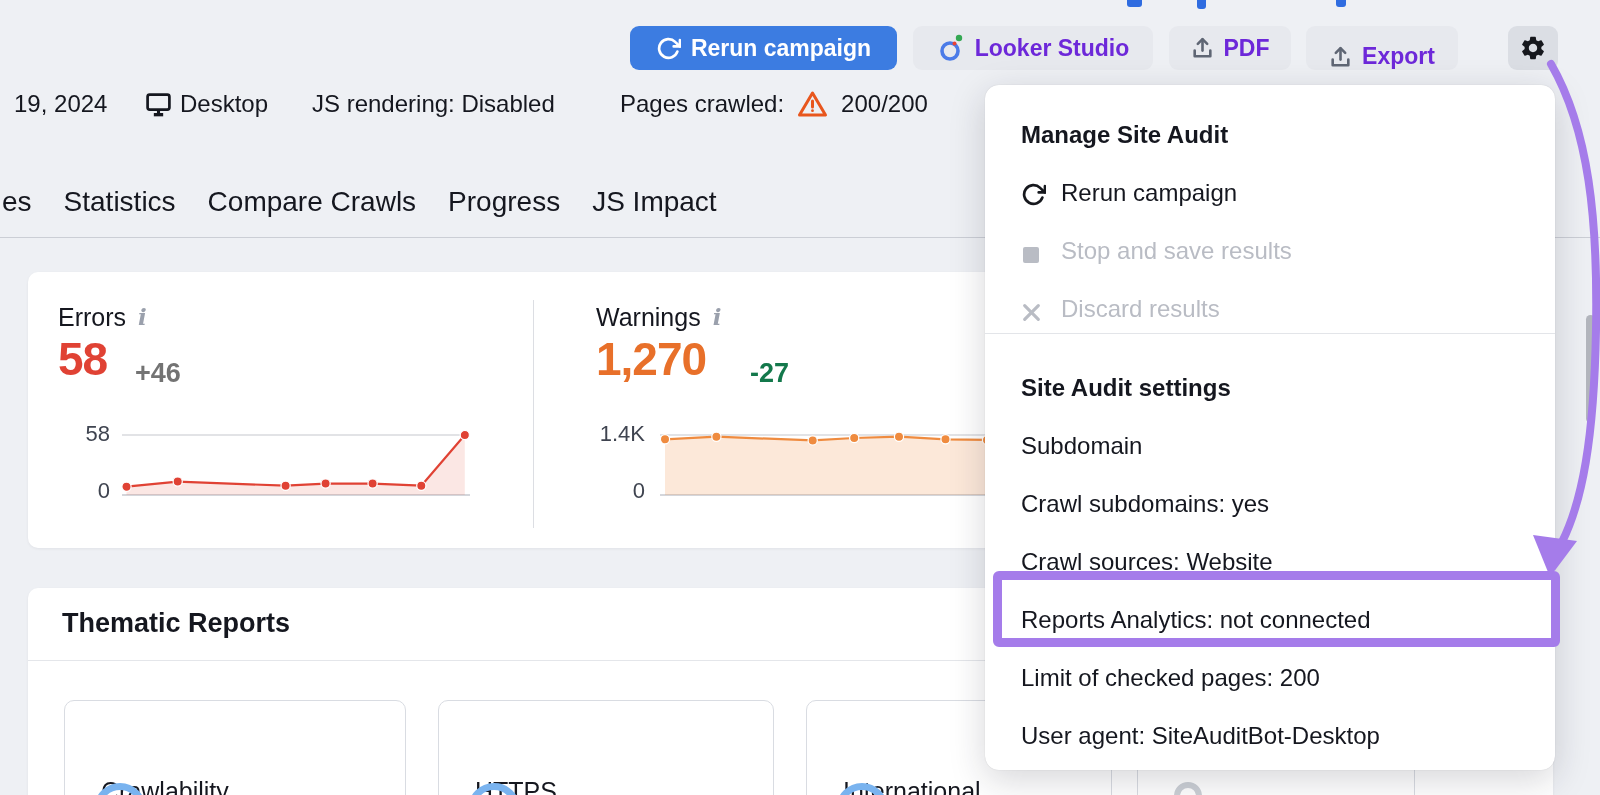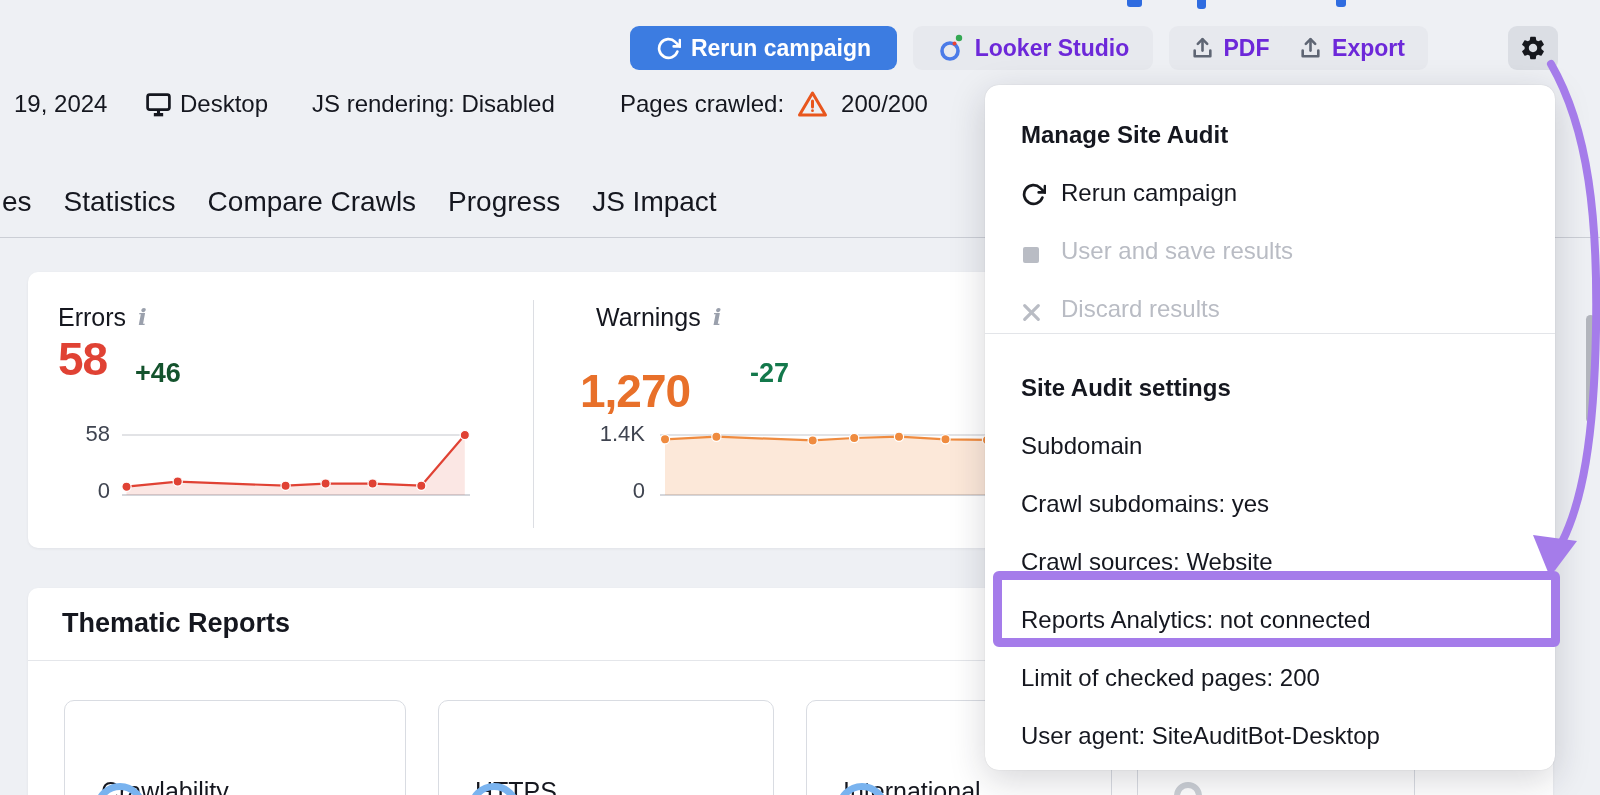--- a/index.html
+++ b/index.html
@@ -102,21 +102,21 @@
   <span style="display:flex;">
     <svg width="23" height="25" viewBox="0 0 22 24" fill="none" stroke="#5f6674" stroke-width="2.5" stroke-linecap="round" stroke-linejoin="round">
         <path d="M11 14V3.5"></path>
         <path d="M6.5 7.5 L11 3 L15.5 7.5"></path>
         <path d="M3.5 14v5.5h15V14"></path>
       </svg>
   </span>
   <span>PDF</span>
 </div>
 
-<div class="btn btn-gray" style="left:1276px;width:152px;">
+<div class="btn btn-gray" style="left:1306px;width:152px;align-items:flex-end;">
   <span style="display:flex;">
     <svg width="23" height="25" viewBox="0 0 22 24" fill="none" stroke="#5f6674" stroke-width="2.5" stroke-linecap="round" stroke-linejoin="round">
         <path d="M11 14V3.5"></path>
         <path d="M6.5 7.5 L11 3 L15.5 7.5"></path>
         <path d="M3.5 14v5.5h15V14"></path>
       </svg>
   </span>
   <span>Export</span>
 </div>
 
@@ -165,21 +165,21 @@
 </div>
 <div class="tabline"></div>
 
 <div class="card" style="left:28px;top:272px;width:1525px;height:276px;"></div>
 
 <div class="stat-title" style="left:58px;top:303px;">
   <span>Errors</span>
   <span class="info-i">i</span>
 </div>
 <div class="stat-num" style="left:58px;top:332px;color:#e04234;">58</div>
-<div class="stat-delta" style="left:135px;top:358px;color:#14532d;">+46</div>
+<div class="stat-delta" style="left:135px;top:358px;color:#737373;">+46</div>
 <div class="axis-lab" style="left:60px;top:421px;width:50px;">58</div>
 <div class="axis-lab" style="left:60px;top:478px;width:50px;">0</div>
 <svg class="chart-svg" style="left:122px;top:429px;" width="348" height="72" viewBox="0 0 348 72">
     <line x1="0" y1="6" x2="348" y2="6" stroke="#d8dade" stroke-width="1.3"></line>
     <line x1="0" y1="66" x2="348" y2="66" stroke="#c6c9cf" stroke-width="1.6"></line>
     <path d="M4.5,57.7L55.7,52.6L163.6,56.7L203.6,54.6L250.6,54.6L299.3,56.7L342.8,6.0L342.8,66L4.5,66Z" fill="rgba(224,66,47,0.13)"></path>
     <path d="M4.5,57.7L55.7,52.6L163.6,56.7L203.6,54.6L250.6,54.6L299.3,56.7L342.8,6.0" fill="none" stroke="#e04234" stroke-width="2.2" stroke-linejoin="round"></path>
     <circle cx="4.5" cy="57.7" r="4.6" fill="#e04234" stroke="#ffffff" stroke-width="1.2"></circle>
     <circle cx="55.7" cy="52.6" r="4.6" fill="#e04234" stroke="#ffffff" stroke-width="1.2"></circle>
     <circle cx="163.6" cy="56.7" r="4.6" fill="#e04234" stroke="#ffffff" stroke-width="1.2"></circle>
@@ -188,21 +188,21 @@
     <circle cx="299.3" cy="56.7" r="4.6" fill="#e04234" stroke="#ffffff" stroke-width="1.2"></circle>
     <circle cx="342.8" cy="6.0" r="4.6" fill="#e04234" stroke="#ffffff" stroke-width="1.2"></circle>
   </svg>
 
 <div class="vdiv" style="left:533px;top:300px;height:228px;"></div>
 
 <div class="stat-title" style="left:596px;top:303px;">
   <span>Warnings</span>
   <span class="info-i">i</span>
 </div>
-<div class="stat-num" style="left:580px;top:332px;color:#e8702a;margin-top:32px;">1,270</div>
+<div class="stat-num" style="left:596px;top:332px;color:#e8702a;">1,270</div>
 <div class="stat-delta" style="left:750px;top:358px;color:#13784b;">-27</div>
 <div class="axis-lab" style="left:575px;top:421px;width:70px;">1.4K</div>
 <div class="axis-lab" style="left:575px;top:478px;width:70px;">0</div>
 <svg class="chart-svg" style="left:660px;top:429px;" width="332" height="72" viewBox="0 0 332 72">
     <line x1="0" y1="6" x2="332" y2="6" stroke="#d8dade" stroke-width="1.3"></line>
     <line x1="0" y1="66" x2="332" y2="66" stroke="#c6c9cf" stroke-width="1.6"></line>
     <path d="M5.0,10.3L56.4,7.7L152.7,11.4L194.2,9.0L239.0,7.7L285.5,10.3L327.0,10.9L327.0,66L5.0,66Z" fill="rgba(239,139,63,0.20)"></path>
     <path d="M5.0,10.3L56.4,7.7L152.7,11.4L194.2,9.0L239.0,7.7L285.5,10.3L327.0,10.9" fill="none" stroke="#ef8b3f" stroke-width="2.2" stroke-linejoin="round"></path>
     <circle cx="5.0" cy="10.3" r="4.6" fill="#ef8b3f" stroke="#ffffff" stroke-width="1.2"></circle>
     <circle cx="56.4" cy="7.7" r="4.6" fill="#ef8b3f" stroke="#ffffff" stroke-width="1.2"></circle>
@@ -245,21 +245,21 @@
         </svg>
     </span>
     <span>Rerun campaign</span>
   </div>
   <div class="mrow mdis">
     <span style="display:flex;width:26px;">
       <svg width="20" height="20" viewBox="0 0 20 20">
           <rect x="2" y="2" width="16" height="16" rx="2" fill="#b9bcc4"></rect>
         </svg>
     </span>
-    <span>User and save results</span>
+    <span>Stop and save results</span>
   </div>
   <div class="mrow mdis">
     <span style="display:flex;width:26px;">
       <svg width="21" height="21" viewBox="0 0 20 20" stroke="#b9bcc4" stroke-width="3" stroke-linecap="round">
           <path d="M3.5 3.5 L16.5 16.5"></path>
           <path d="M16.5 3.5 L3.5 16.5"></path>
         </svg>
     </span>
     <span>Discard results</span>
   </div>

